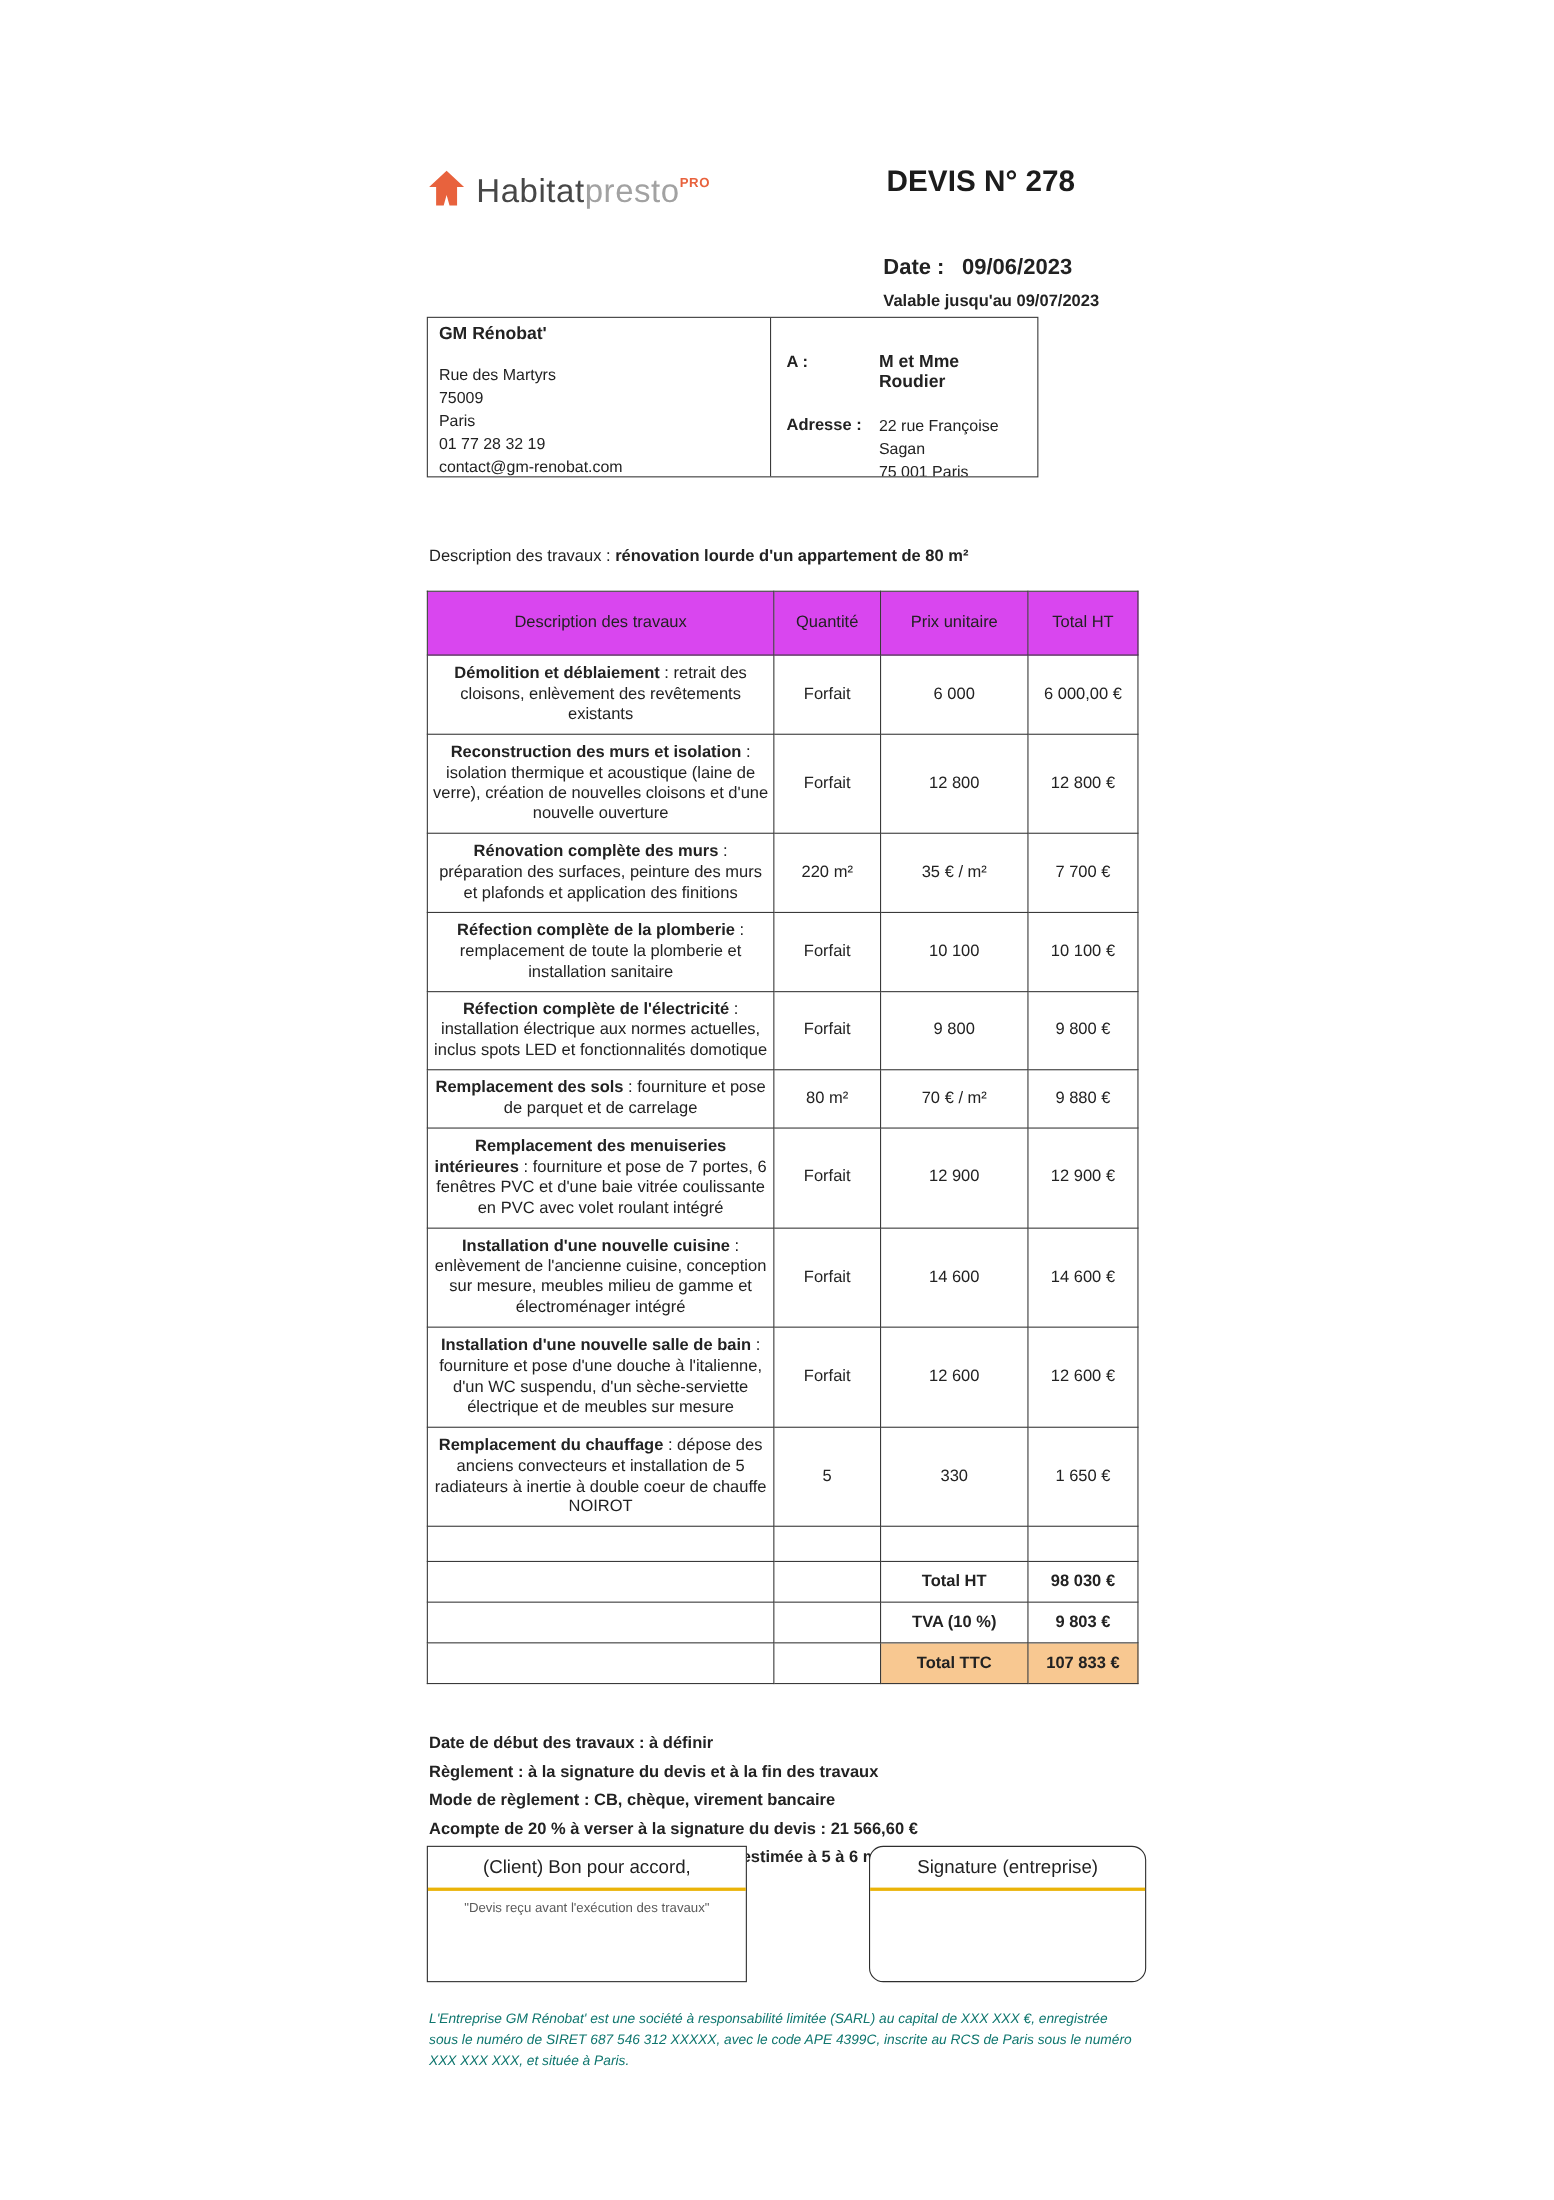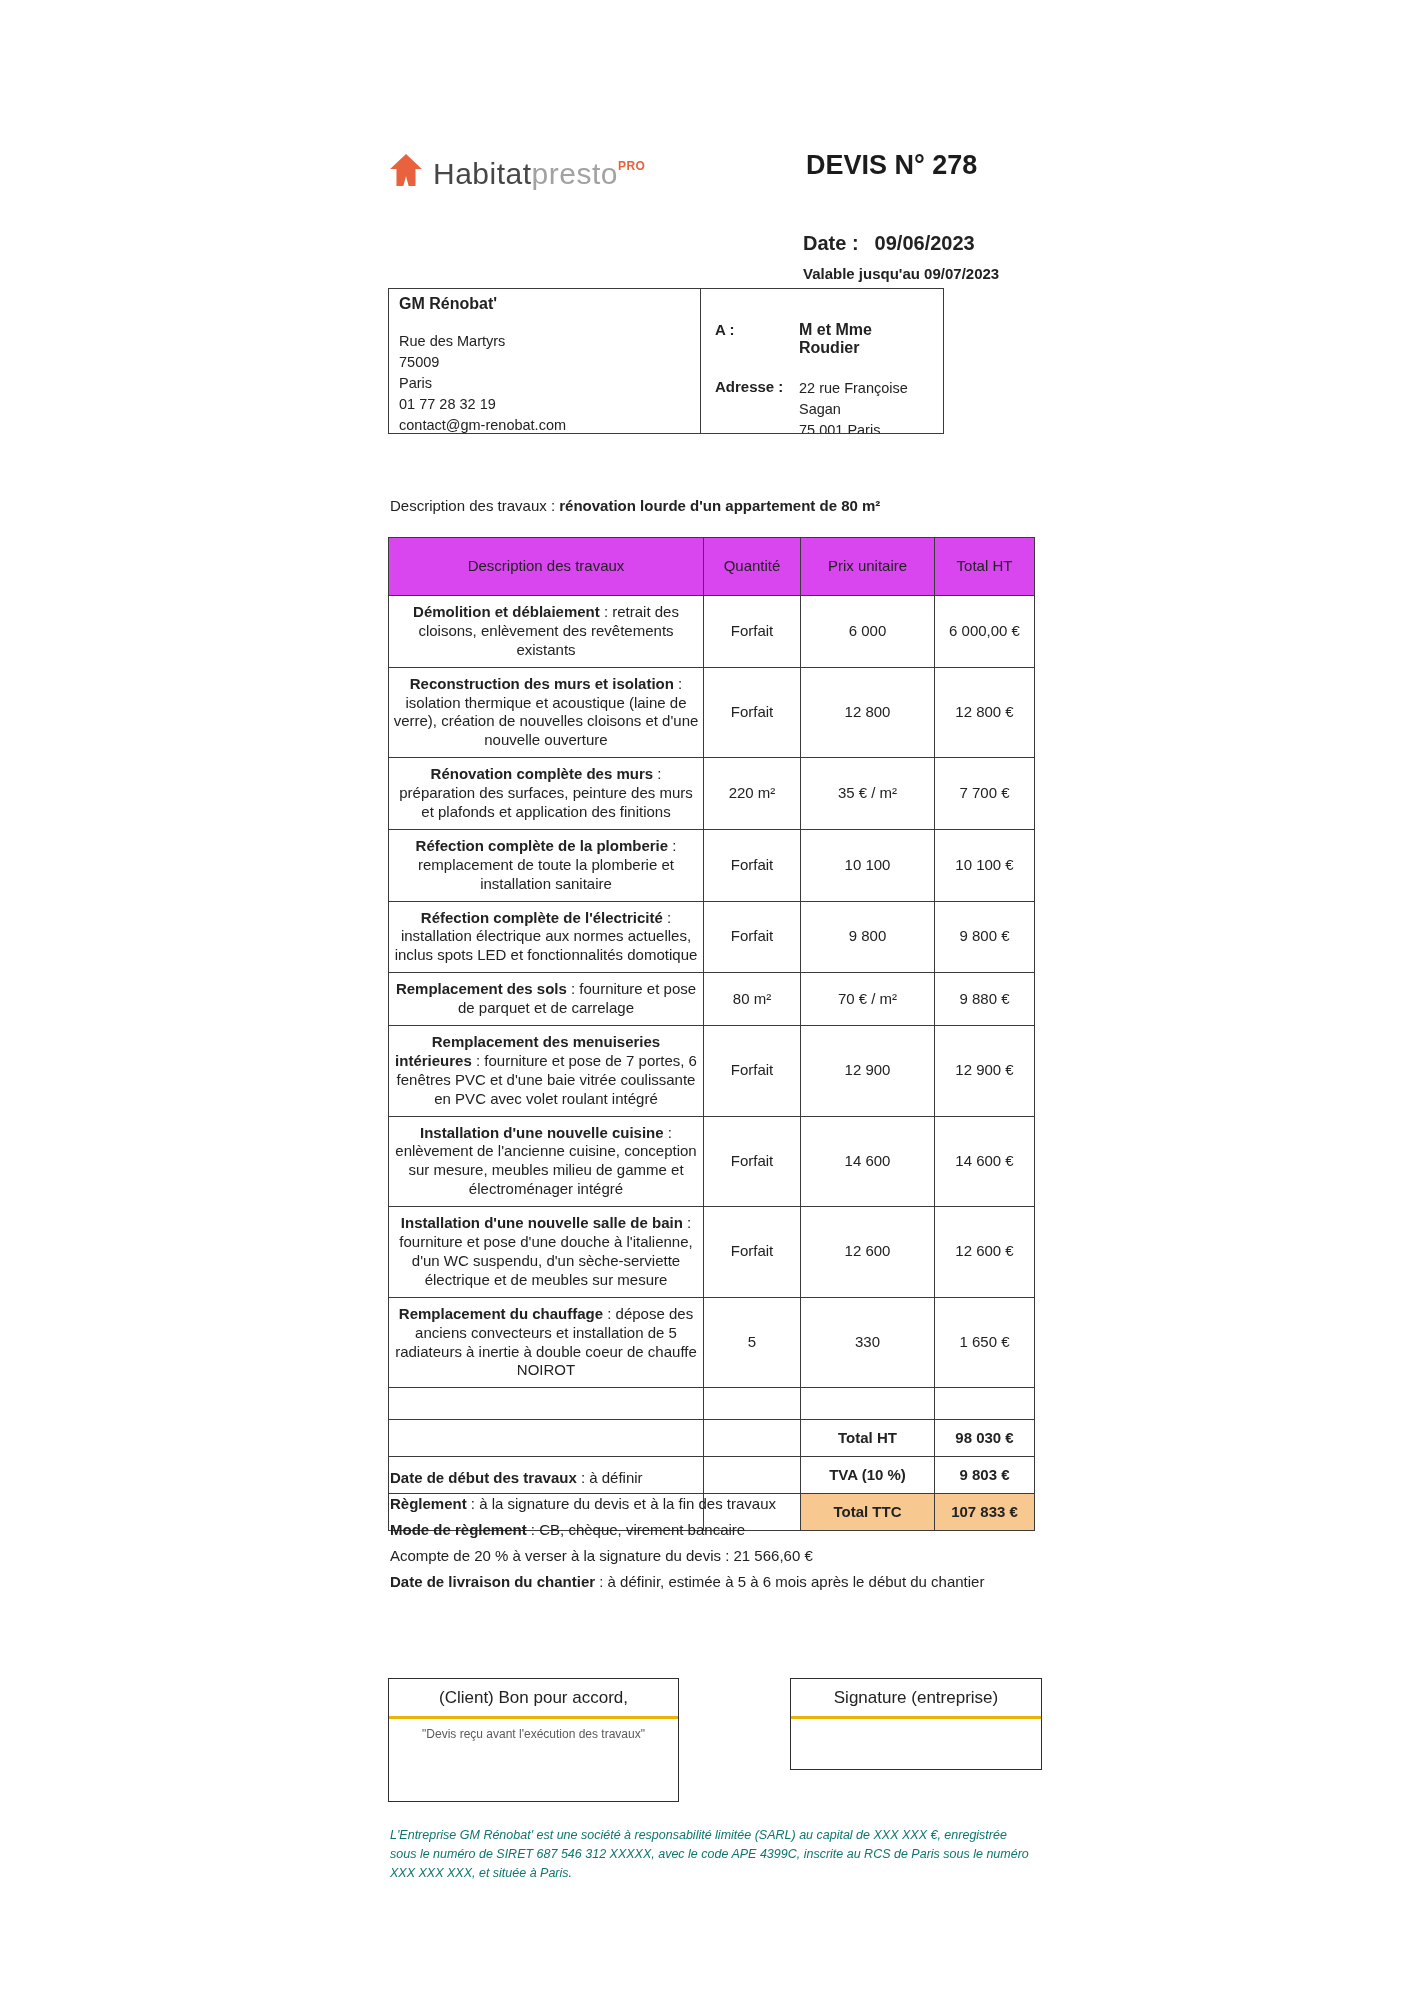--- a/index.html
+++ b/index.html
@@ -52,27 +52,27 @@
     border:1px solid #3a3a3a; text-align:center; vertical-align:middle;
     font-size:15px; line-height:1.26; padding:7px 4px;
   }
   table.works th { background:#d946ef; font-weight:normal; height:58px; }
   tr.spacer td { height:32px; padding:0; }
   tr.totals td { height:37px; padding:2px 6px; }
   td.tlabel, td.tval { font-weight:bold; }
   td.hl { background:#f8c891;margin-left:46px; }
 
   
-  .terms { left:390px; top:1465px; font-size:15px; line-height:26px; }
+  .terms { left:390px; top:1572px; font-size:15px; line-height:26px;font-weight:bold; }
   .terms .tline { margin-bottom:0; }
 
   
   .sigbox { border:1px solid #2e2e2e; background:#fff; }
   .sig-client { left:388px; top:1678px; width:291px; height:124px; }
-  .sig-company { left:790px; top:1678px; width:252px; height:92px; }
+  .sig-company { left:790px; top:1678px; width:252px; height:124px;border-radius:13px; }
   .sig-head { height:40px; border-bottom:3px solid #eab308; display:flex; align-items:center; justify-content:center; font-weight:normal; font-size:17px; }
   .sig-body { padding-top:8px; text-align:center; font-size:12px; color:#5a5a5a; }
 
   
   .legal { left:390px; top:1826px; width:646px; text-align:left; font-style:italic; font-size:12.5px; line-height:1.5; color:#0f766e; }
 </style>
 </head>
 <body>
 
 <div>

